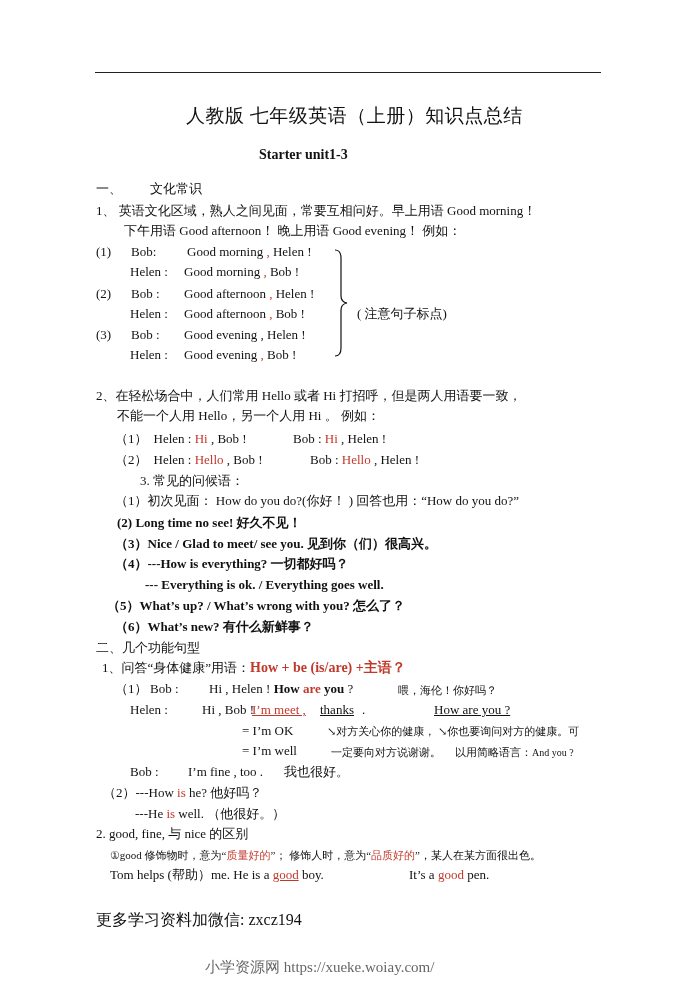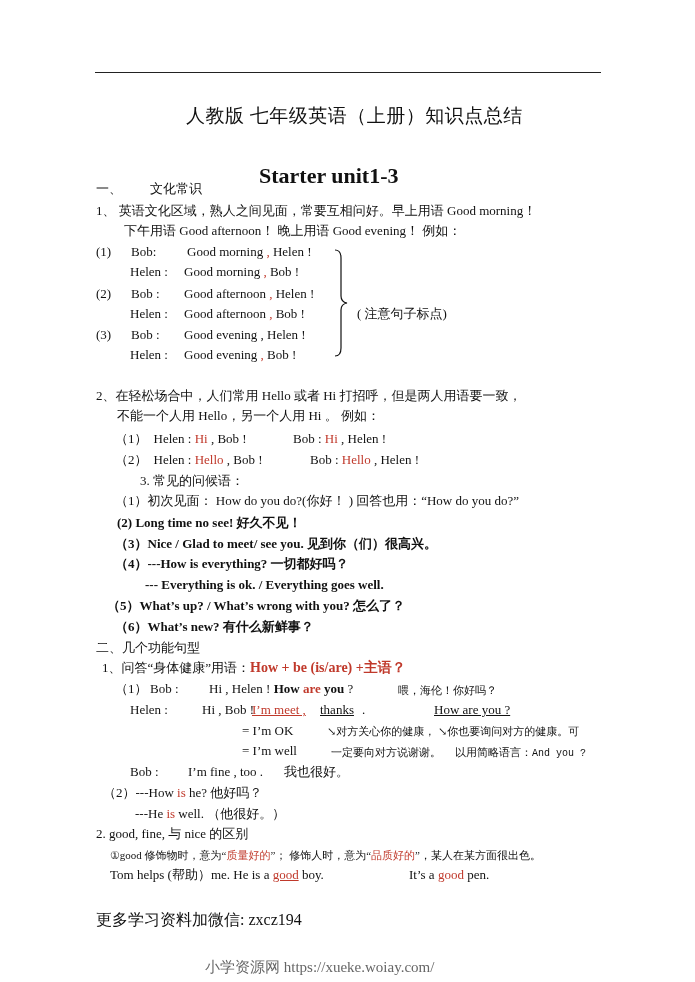--- a/index.html
+++ b/index.html
@@ -1,29 +1,29 @@
 <!DOCTYPE html>
 <html><head>
   <meta charset="utf-8">
   <style>
     html, body { margin: 0; padding: 0; background: #ffffff; }
     body { width: 695px; height: 982px; position: relative; overflow: hidden;
       font-family: "Liberation Serif", "DejaVu Serif", serif; color: #111; }
     .abs { position: absolute; white-space: nowrap; }
     .rule { position: absolute; left: 95px; top: 72px; width: 506px; height: 1px; background: #222; }
     .title { left: 186px; top: 103px; font-size: 19px; letter-spacing: 0.5px; }
-    .subtitle { left: 259px; top: 147px; font-size: 22px; font-weight: bold; margin-top: 16px; }
+    .subtitle { left: 259px; top: 147px; font-size: 14px; font-weight: bold; }
     .t { font-size: 13px; line-height: 16px; }
     .b { font-weight: bold; }
     .red { color: #c0392b; }
     .redb { color: #c0392b; font-weight: bold; }
     .u { text-decoration: underline; text-decoration-color: #111; }
     .ur { text-decoration: underline; text-decoration-color: #c0392b; }
     .small { font-size: 11px; }
-    .mono { font-family: Liberation Mono, monospace; font-size: 10px; }
+    .mono { font-family: Liberation Serif, serif; font-size: 10px; }
     .footer-note { left: 96px; top: 910px; font-size: 16px; }
     .watermark { left: 205px; top: 930px; font-family: Liberation Serif, serif; font-size: 15px; color: #666; margin-top: 28px; }
     .brace { position: absolute; left: 333px; top: 248px; }
   </style>
 </head>
 <body>
 
 <div class="rule"></div>
 
 <div class="abs title">人教版  七年级英语（上册）知识点总结</div>

